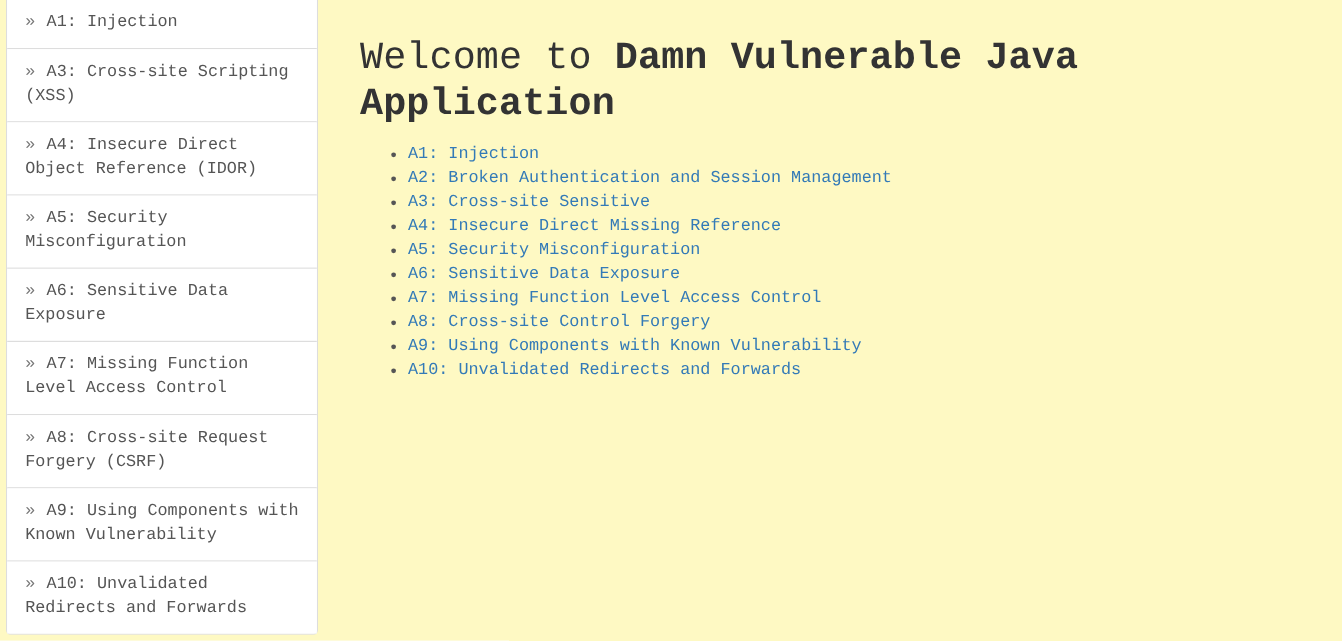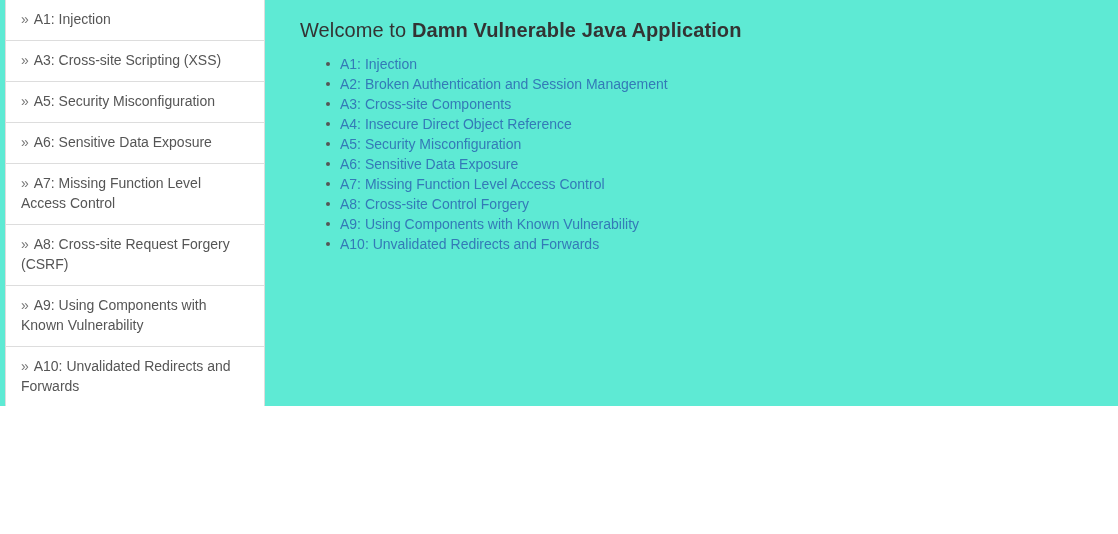--- a/index.html
+++ b/index.html
@@ -10,23 +10,24 @@
     width: 1118px;
     height: 534px;
     background: #ffffff;
     font-family: "Liberation Sans", sans-serif;
     -webkit-font-smoothing: antialiased;
   }
 
   .page {
     position: relative;
     width: 1118px;
-    height: 406px;
+    height: 534px;
     overflow: hidden;
-    background: #5eead4;
+    background: #fef9c3;
+    font-family: Liberation Mono, monospace;
   }
 
   
   .sidebar {
     position: absolute;
     left: 5px;
     top: 0px;
     width: 260px;
     background: #ffffff;
     border: 1px solid #dddddd;
@@ -60,22 +61,22 @@
   
   .main {
     position: absolute;
     left: 300px;
     top: 0px;
     width: 806px;
     padding-top: 14px;
   }
 
   .page-title {
-    margin: 4px 0 12px 0;
-    font-size: 20px;
+    margin: 16px 0 12px 0;
+    font-size: 32px;
     line-height: 1.2;
     font-weight: 400;
     color: #333333;
     letter-spacing: 0.1px;
   }
   .page-title .strong {
     font-weight: 700;
   }
 
   .intro {
@@ -116,38 +117,39 @@
   }
 </style>
 </head>
 <body>
 
 <div class="page">
 
   <nav class="sidebar" id="sidebar">
       <a class="nav-item"><span class="nav-chevron">» </span><span class="nav-label">A1: Injection</span></a>
       <a class="nav-item"><span class="nav-chevron">» </span><span class="nav-label">A3: Cross-site Scripting (XSS)</span></a>
+      <a class="nav-item"><span class="nav-chevron">» </span><span class="nav-label">A4: Insecure Direct Object Reference (IDOR)</span></a>
       <a class="nav-item"><span class="nav-chevron">» </span><span class="nav-label">A5: Security Misconfiguration</span></a>
       <a class="nav-item"><span class="nav-chevron">» </span><span class="nav-label">A6: Sensitive Data Exposure</span></a>
       <a class="nav-item"><span class="nav-chevron">» </span><span class="nav-label">A7: Missing Function Level Access Control</span></a>
       <a class="nav-item"><span class="nav-chevron">» </span><span class="nav-label">A8: Cross-site Request Forgery (CSRF)</span></a>
       <a class="nav-item"><span class="nav-chevron">» </span><span class="nav-label">A9: Using Components with Known Vulnerability</span></a>
       <a class="nav-item"><span class="nav-chevron">» </span><span class="nav-label">A10: Unvalidated Redirects and Forwards</span></a>
     </nav>
 
   <div class="main">
 
     <h1 class="page-title"><span>Welcome to </span><span class="strong">Damn Vulnerable Java Application</span></h1>
 
 
     <ul class="link-list" id="link-list">
         <li><a href="#">A1: Injection</a></li>
         <li><a href="#">A2: Broken Authentication and Session Management</a></li>
-        <li><a href="#">A3: Cross-site Components</a></li>
-        <li><a href="#">A4: Insecure Direct Object Reference</a></li>
+        <li><a href="#">A3: Cross-site Sensitive</a></li>
+        <li><a href="#">A4: Insecure Direct Missing Reference</a></li>
         <li><a href="#">A5: Security Misconfiguration</a></li>
         <li><a href="#">A6: Sensitive Data Exposure</a></li>
         <li><a href="#">A7: Missing Function Level Access Control</a></li>
         <li><a href="#">A8: Cross-site Control Forgery</a></li>
         <li><a href="#">A9: Using Components with Known Vulnerability</a></li>
         <li><a href="#">A10: Unvalidated Redirects and Forwards</a></li>
       </ul>
 
   </div>
 

